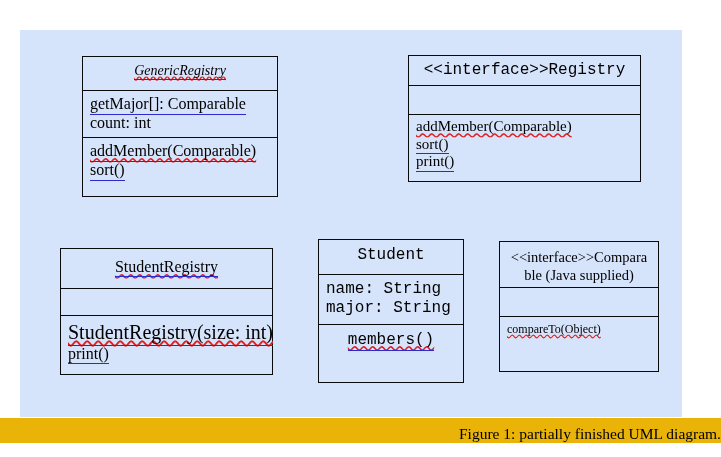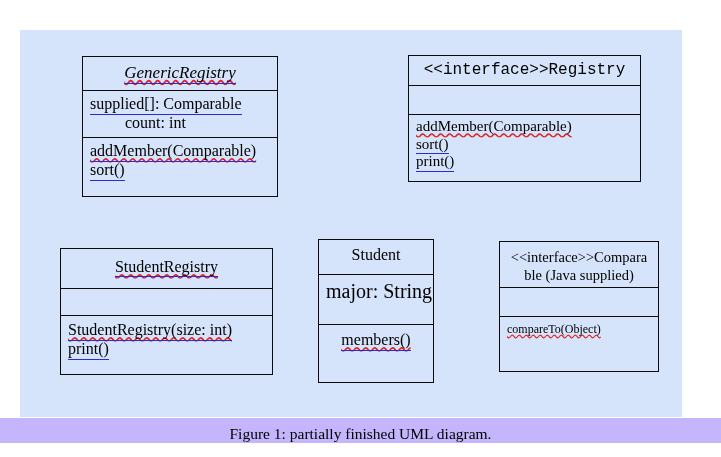--- a/index.html
+++ b/index.html
@@ -75,52 +75,52 @@
     right: 0;
     bottom: -1px;
     height: 1px;
     background: #2b2bd0;
   }
 
   
   #box-generic-registry { left: 62px;  top: 26px;  width: 196px; }
   #box-registry         { left: 388px; top: 25px;  width: 233px; }
   #box-student-registry { left: 40px;  top: 218px; width: 213px; }
-  #box-student          { left: 298px; top: 209px; width: 116px; }
+  #box-student          { left: 298px; top: 209px; width: 146px; font-family: Liberation Mono, monospace; }
   #box-comparable       { left: 479px; top: 211px; width: 160px; }
 
   
   #figure-caption {
     position: absolute;
     left: 0;
     top: 418px;
     width: 721px;
-    text-align: center;
+    text-align: right;
     font-size: 15.5px;
     color: #000000;
-    background: #c4b5fd;
+    background: #eab308;
     padding-top: 7px;
   }
 </style>
 </head>
 <body>
 
 <div id="figure-panel">
 
   <div class="uml-box" id="box-generic-registry">
     <div class="uml-compartment" style="height:34px;padding-top:6px;">
-      <div class="uml-title italic" style="font-size:17px;text-decoration:underline;">
+      <div class="uml-title italic" style="font-size:14px;text-decoration:underline;">
         <span class="sq sqline">GenericRegistry</span>
       </div>
     </div>
     <div class="uml-compartment" style="height:47px;padding-top:4px;">
       <div class="uml-line" style="font-size:16px;">
-        <span class="sqline">supplied[]: Comparable</span>
-      </div>
-      <div class="uml-line" style="font-size:16px;margin-left:35px;">
+        <span class="sqline">getMajor[]: Comparable</span>
+      </div>
+      <div class="uml-line" style="font-size:16px;">
         <span>count: int</span>
       </div>
     </div>
     <div class="uml-compartment" style="height:58px;padding-top:4px;">
       <div class="uml-line" style="font-size:16px;">
         <span class="sq sqline">addMember(Comparable)</span>
       </div>
       <div class="uml-line" style="font-size:16px;">
         <span class="sqline">sort()</span>
       </div>
@@ -150,37 +150,40 @@
 
   <div class="uml-box" id="box-student-registry">
     <div class="uml-compartment" style="height:40px;padding-top:9px;">
       <div class="uml-title" style="font-size:16px;">
         <span class="sq sqline">StudentRegistry</span>
       </div>
     </div>
     <div class="uml-compartment" style="height:27px;">
     </div>
     <div class="uml-compartment" style="height:58px;padding-top:5px;">
-      <div class="uml-line" style="font-size:16px;">
+      <div class="uml-line" style="font-size:20px;">
         <span class="sq sqline">StudentRegistry(size: int)</span>
       </div>
       <div class="uml-line" style="font-size:16px;">
         <span class="sqline">print()</span>
       </div>
     </div>
   </div>
 
   <div class="uml-box" id="box-student">
     <div class="uml-compartment" style="height:35px;padding-top:6px;">
       <div class="uml-title" style="font-size:16px;">
         <span>Student</span>
       </div>
     </div>
     <div class="uml-compartment" style="height:50px;padding-top:5px;">
-      <div class="uml-line" style="font-size:20px;">
+      <div class="uml-line" style="font-size:16px;">
+        <span>name: String</span>
+      </div>
+      <div class="uml-line" style="font-size:16px;">
         <span>major: String</span>
       </div>
     </div>
     <div class="uml-compartment" style="height:57px;padding-top:6px;">
       <div class="uml-line center" style="font-size:16px;">
         <span class="sq sqline">members()</span>
       </div>
     </div>
   </div>
 

